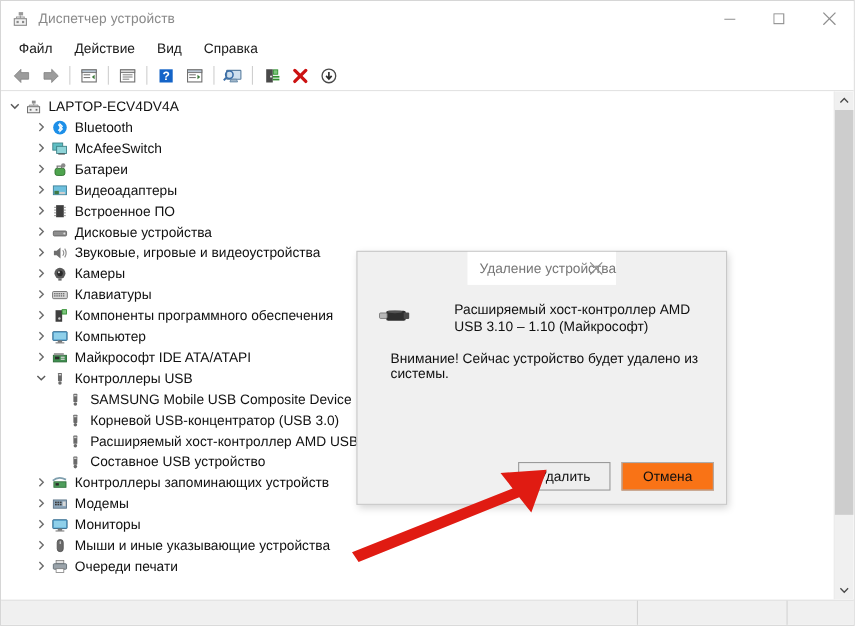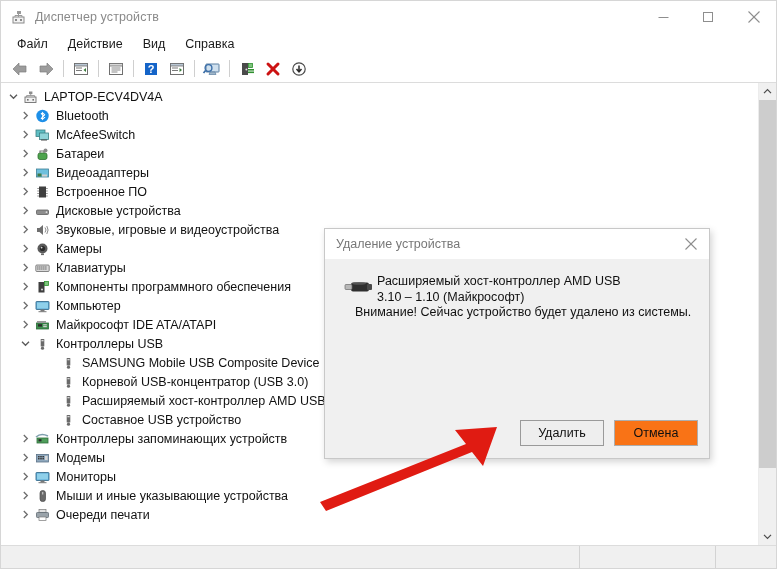--- a/index.html
+++ b/index.html
@@ -136,21 +136,21 @@
   .chev.blank { visibility: hidden; }
   .ico {
     width: 18px; height: 16px;
     margin-right: 5px;
     flex: 0 0 auto;
     display: flex;
     align-items: center;
     justify-content: center;
   }
   .lvl0 { padding-left: 4px; }
-  .lvl1 { padding-left: 16px; }
+  .lvl1 { padding-left: 28px; }
   .lvl2 { padding-left: 42px; }
 
   
   .vscroll {
     width: 17px;
     background: #f0f0f0;
     border-left: 1px solid #ececec;
     flex: 0 0 auto;
     display: flex;
     flex-direction: column;
@@ -187,28 +187,29 @@
   .sb-pane {
     width: 135px;
     border-left: 1px solid #d3d3d3;
   }
   .sb-pane.small { width: 60px; }
 
   
   .dialog {
     position: absolute;
     left: 324px; top: 228px;
-    width: 386px; height: 231px;
+    width: 337px; height: 231px;
     background: #f0f0f0;
     border: 1px solid #c8c8c8;
     box-shadow: 2px 3px 7px rgba(0,0,0,0.17);
     box-sizing: border-box;
     z-index: 20;
     display: flex;
     flex-direction: column;
+    align-items: center;
   }
   .dlg-title {
     height: 30px;
     background: #ffffff;
     display: flex;
     align-items: center;
     flex: 0 0 auto;
     position: relative;
   }
   .dlg-title-text {
@@ -226,20 +227,22 @@
     color: #8e8e8e;
   }
   .dlg-body {
     flex: 1 1 auto;
     padding: 14px 14px 0 14px;
     position: relative;
   }
   .dev-row {
     display: flex;
     align-items: flex-start;
+    margin-bottom: 14px;
+    gap: 36px;
   }
   .dev-icon {
     width: 38px;
     flex: 0 0 auto;
     padding-top: 5px;
     display: flex;
     justify-content: center;
   }
   .dev-name {
     font-size: 12.5px;

